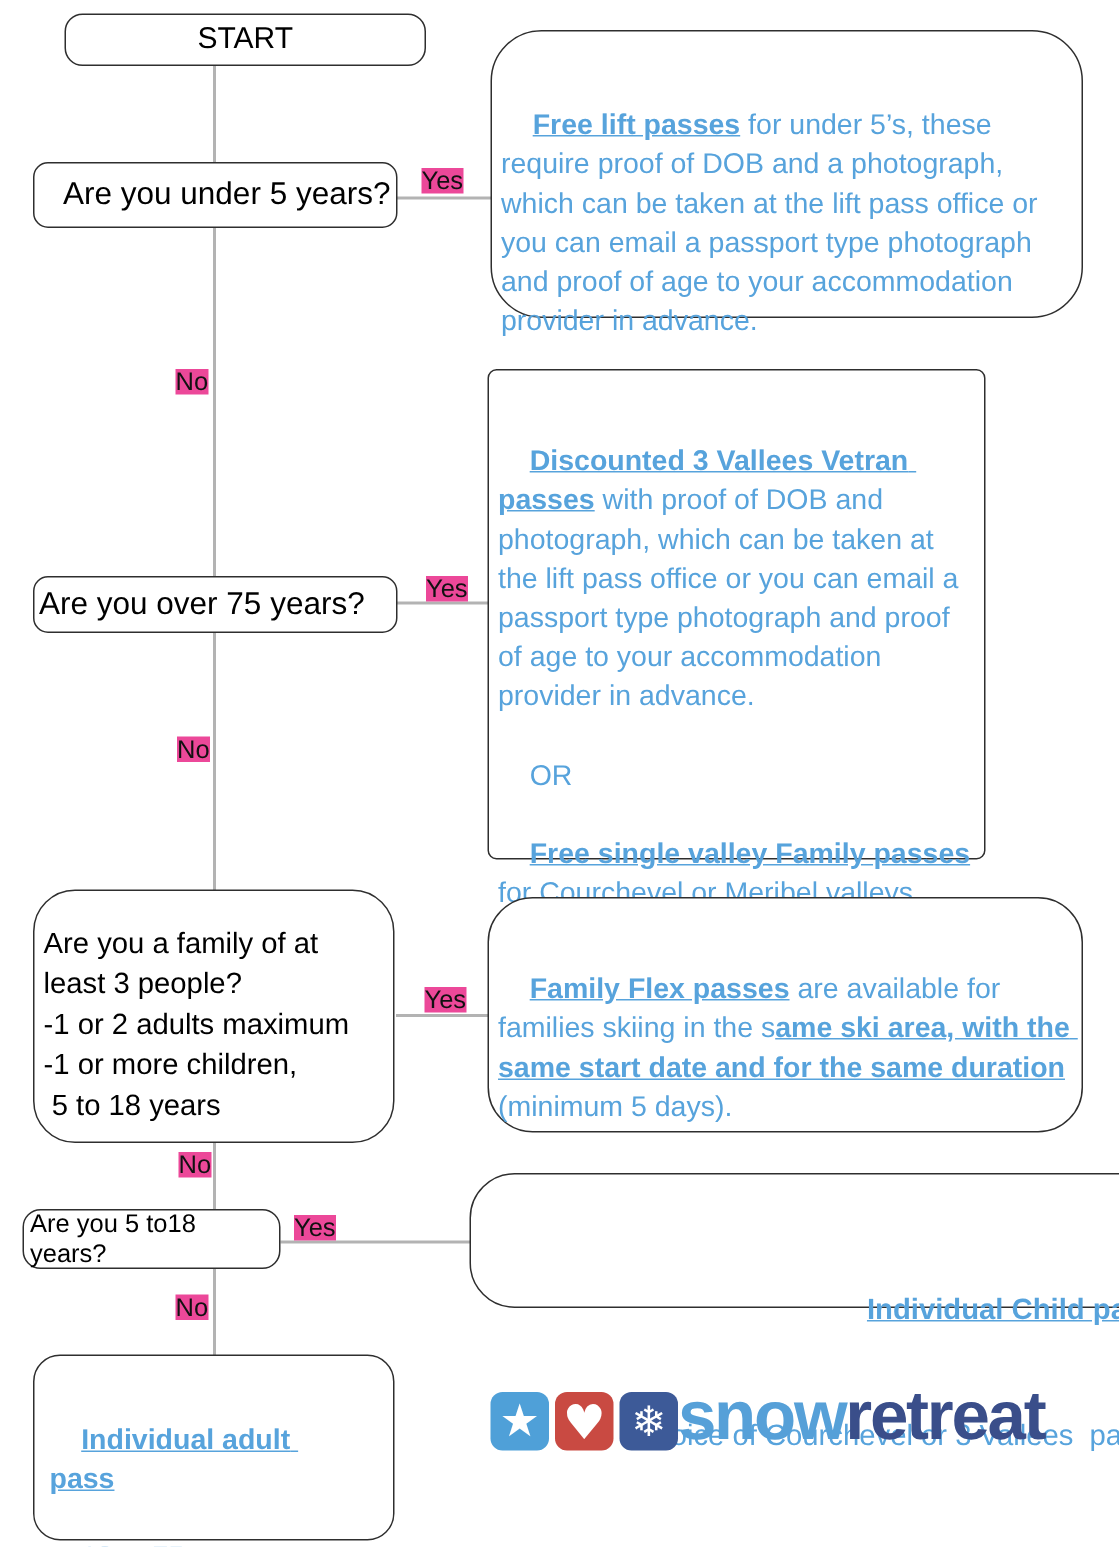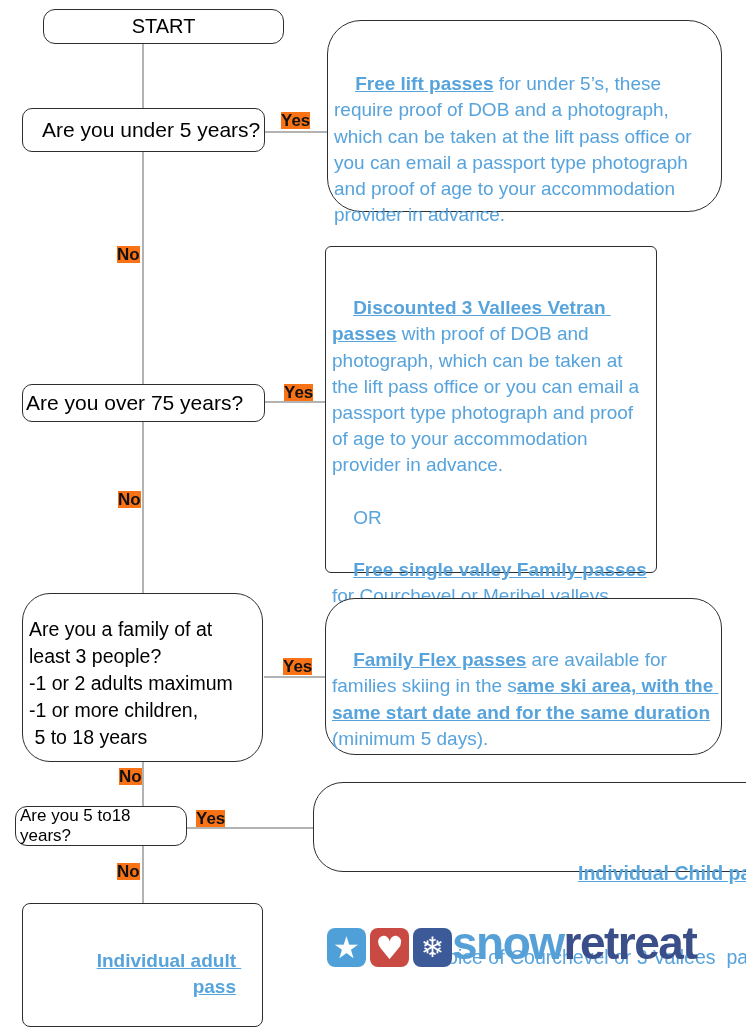--- a/index.html
+++ b/index.html
@@ -15,23 +15,22 @@
     border:1.5px solid #2e2e2e;
     background:#ffffff;
     box-sizing:border-box;
     color:#000000;
   }
   .vline{position:absolute;width:2px;background:#b3b3b3;}
   .hline{position:absolute;height:2px;background:#b3b3b3;}
   .edge-label{
     position:absolute;
     font-size:17px;color:#111111;
-    background:#f97316;
+    background:#ec4899;
     line-height:1;
-    font-weight:bold;
   }
   .q-text{font-size:21px;}
   .center-flex{display:flex;align-items:center;}
   .blue-box{
     color:#57a3dc;
     font-size:19px;
     line-height:26.2px;
     white-space:pre-wrap;
   }
   .blue-box b{font-weight:bold;text-decoration:underline;}
@@ -107,21 +106,21 @@
   <div class="node blue-box" style="left:325px;top:598px;width:397px;height:157px;border-radius:30px;padding:22px 6px 0 6px;">
     <b>Family Flex passes</b><span> are available for families skiing in the s</span><b>ame ski area, with the same start date and for the same duration</b><span> (minimum 5 days).</span><br>
     <span>Choice of Courchevel or 3 Vallees  pass.</span>
   </div>
 
   <div class="node blue-box" style="left:313px;top:782px;width:471px;height:90px;border-radius:30px;padding:20px 10px 0 12px;font-size:19.5px;line-height:28px;text-align:right;">
     <div><b>Individual Child pass</b></div>
     <div>Choice of Courchevel or 3 Vallees  pass.</div>
   </div>
 
-  <div class="node blue-box" style="left:22px;top:903px;width:241px;height:124px;border-radius:8px;padding:18px 26px 0 10px;line-height:26px;text-align:right;">
+  <div class="node blue-box" style="left:22px;top:903px;width:241px;height:124px;border-radius:18px;padding:18px 26px 0 10px;line-height:26px;">
     <b>Individual adult pass</b><br>
     <span>18 to 75 years. Choice of Courchevel or 3 Vallees  pass.</span>
   </div>
 
   <div>
     <div class="logo-sq" style="left:327px;top:928px;background:#4fa0d8;font-size:30px;">★</div>
     <div class="logo-sq" style="left:370px;top:928px;background:#c94a42;font-size:32px;">♥</div>
     <div class="logo-sq" style="left:413px;top:928px;background:#3d5a98;font-size:28px;">❄</div>
     <div class="wordmark"><span style="color:#56a0d8;">snow</span><span style="color:#3a4e8a;">retreat</span></div>
   </div>

